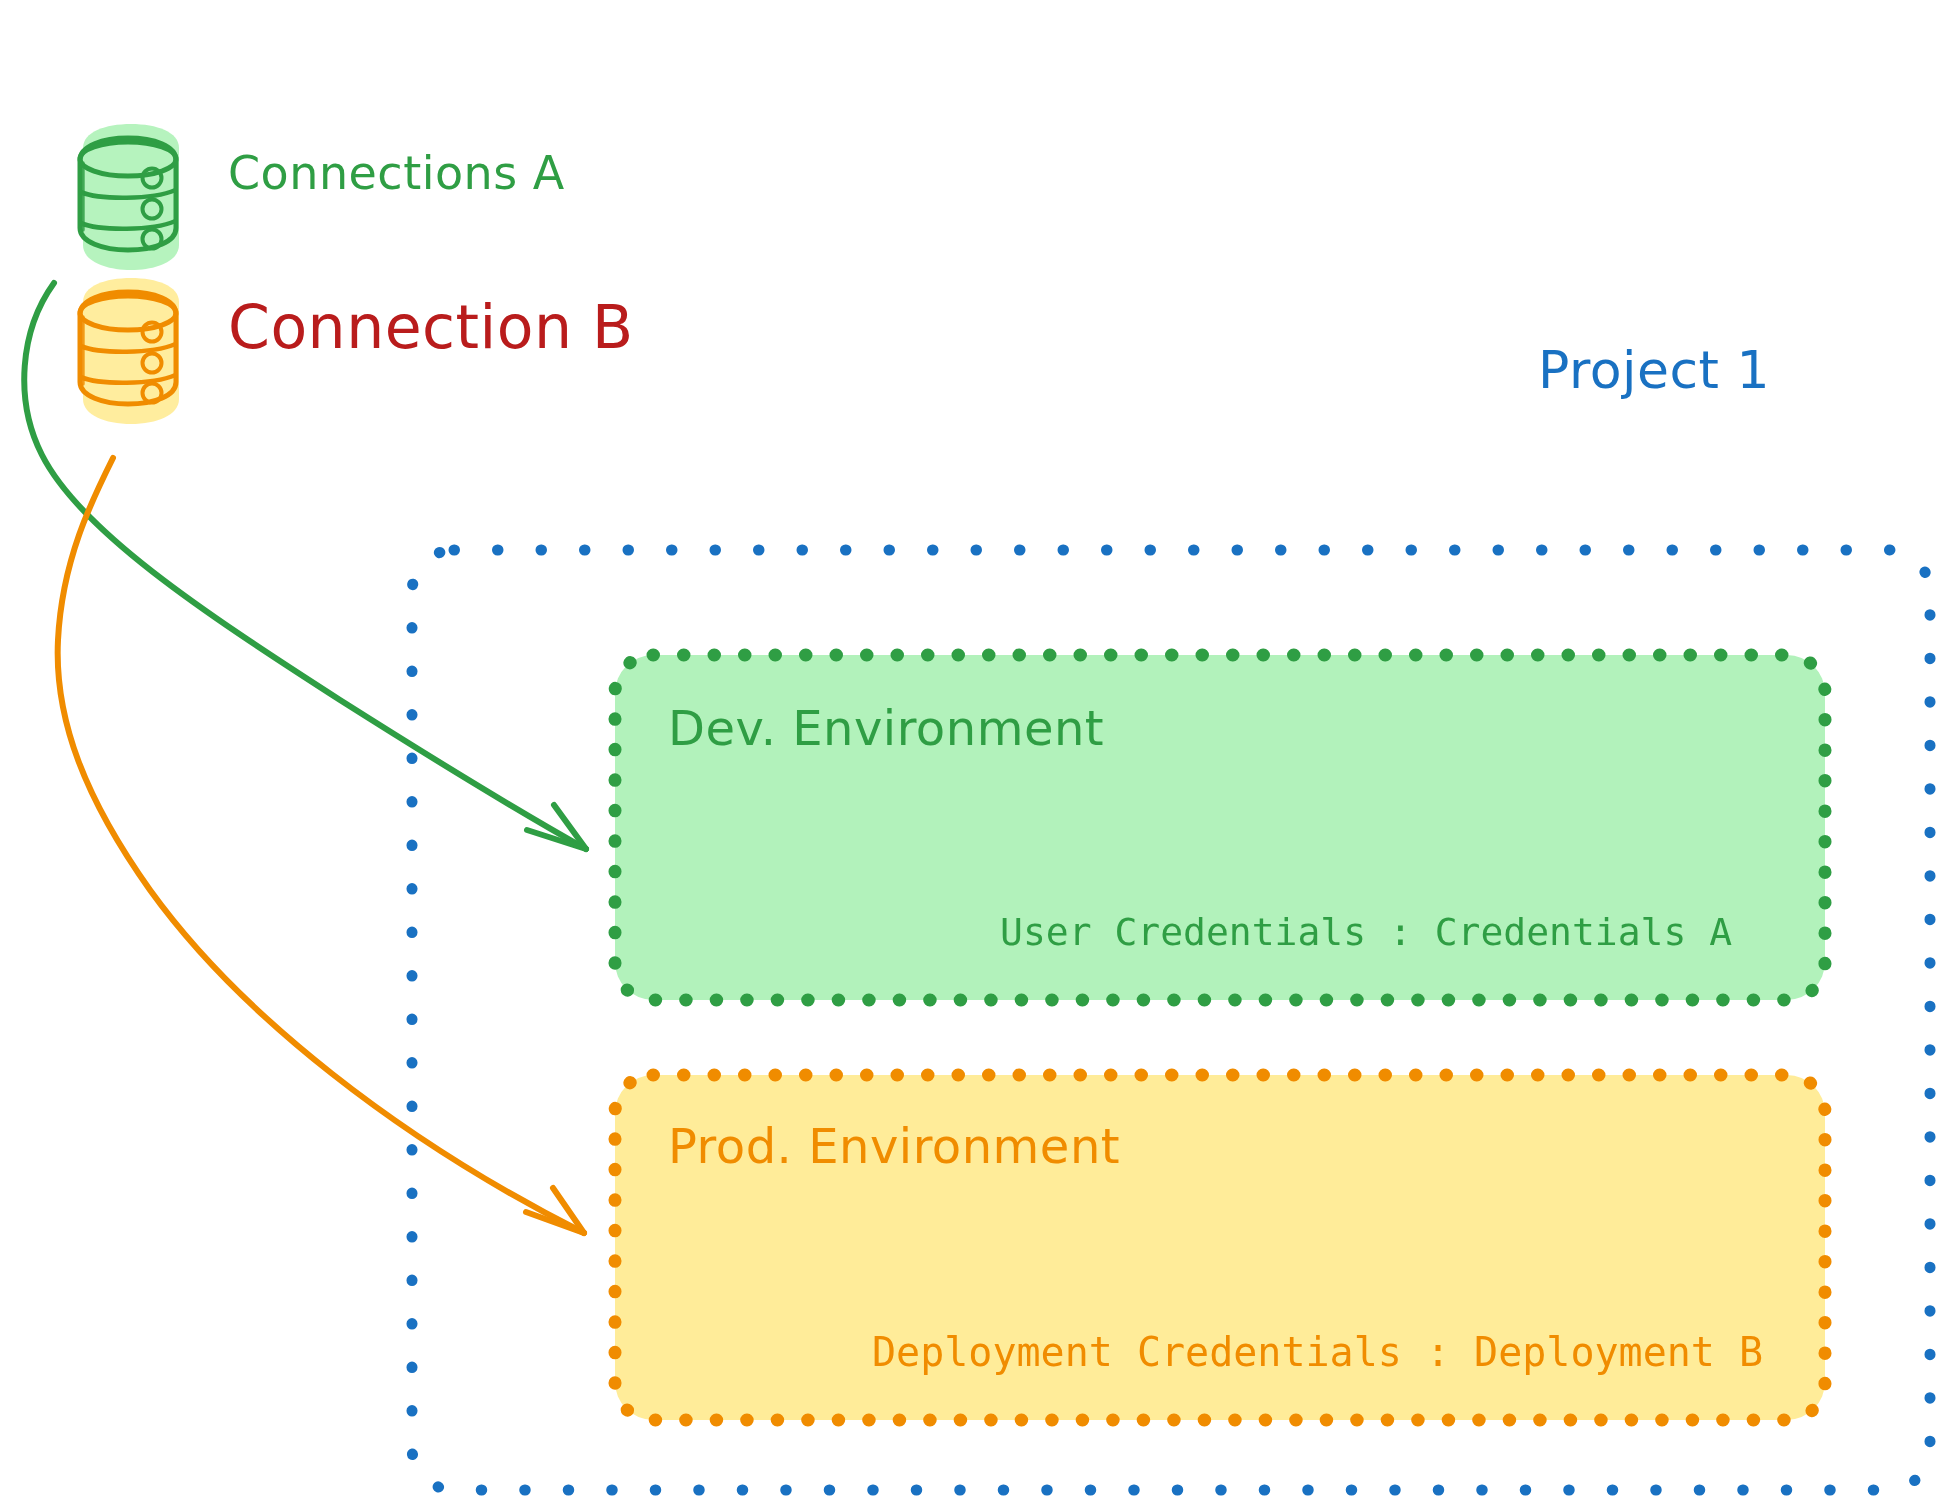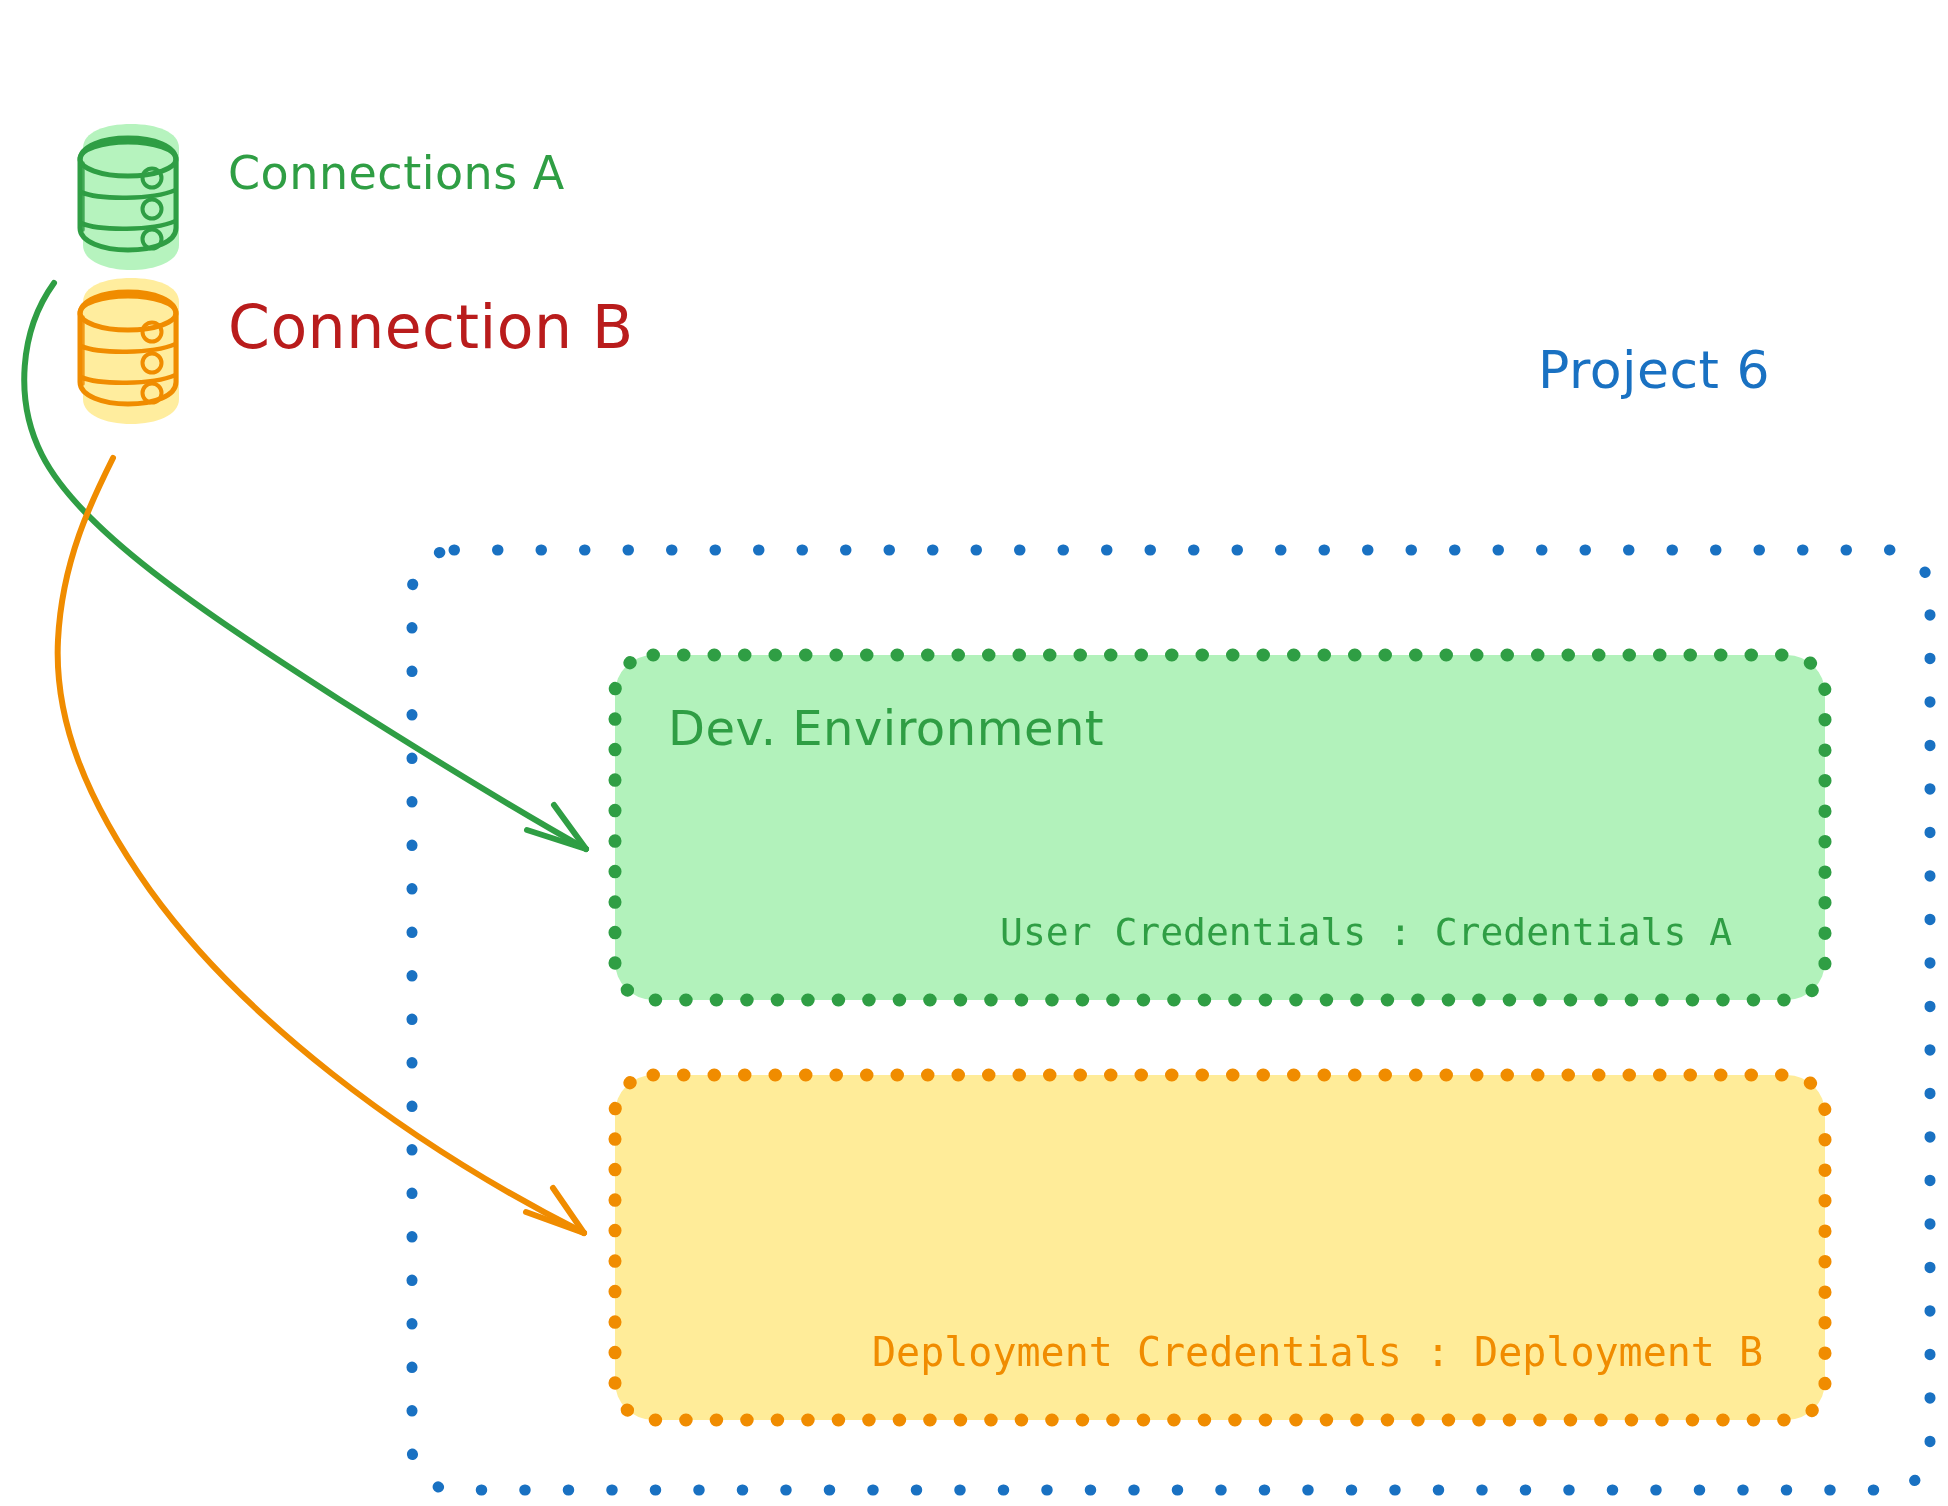--- a/index.html
+++ b/index.html
@@ -209,26 +209,27 @@
       <path d="M 584 1233 L 553 1188" fill="none" stroke="#f08c00" stroke-width="6" stroke-linecap="round"></path>
     </g>
 
   </svg>
 
 
   <div class="label hand" id="label-connection-a">Connections A</div>
 
   <div class="label hand" id="label-connection-b">Connection B</div>
 
-  <div class="label hand" id="label-project-1">Project 6</div>
+  <div class="label hand" id="label-project-1">Project 1</div>
 
   <div class="label hand" id="label-dev-env">Dev. Environment</div>
 
   <div class="label mono" id="label-dev-credentials">User Credentials : Credentials A</div>
 
+  <div class="label hand" id="label-prod-env">Prod. Environment</div>
 
   <div class="label mono" id="label-prod-credentials">Deployment Credentials : Deployment B</div>
 
   <div class="hit" id="project-frame-hit"></div>
   <div class="hit" id="dev-env-box-hit"></div>
   <div class="hit" id="prod-env-box-hit"></div>
   <div class="hit" id="db-a-hit"></div>
   <div class="hit" id="db-b-hit"></div>
 
 </div>

